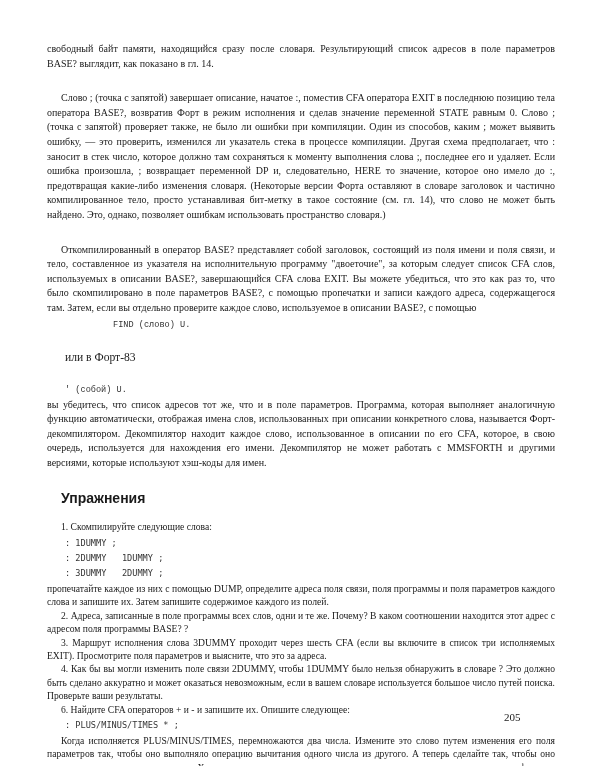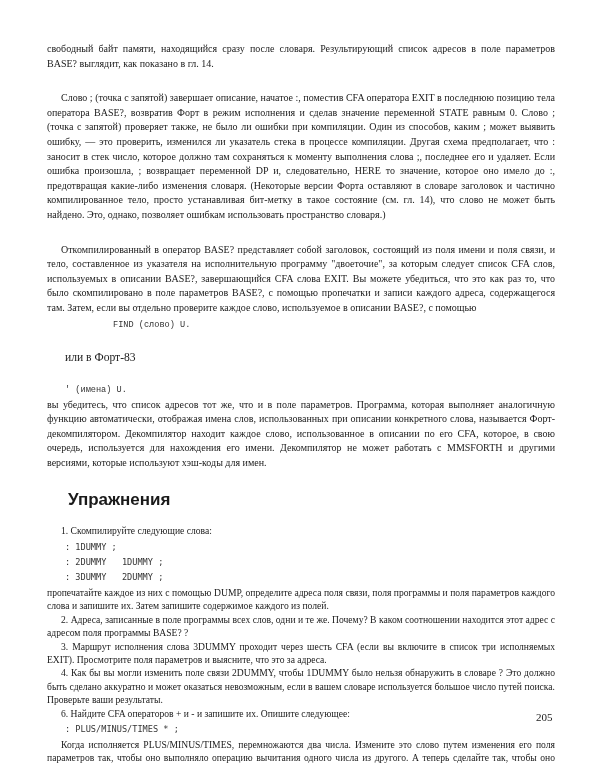--- a/index.html
+++ b/index.html
@@ -4,36 +4,36 @@
 <style>
   html, body { margin: 0; padding: 0; background: #ffffff; }
   body { width: 600px; height: 766px; overflow: hidden; position: relative; color: #1a1a1a; font-family: "Liberation Serif", "DejaVu Serif", serif; }
   .page { position: absolute; left: 47px; top: 42px; width: 508px; }
   .p { font-size: 10px; line-height: 14.6px; text-align: justify; margin: 0; }
   .ind { text-indent: 14px; margin-top: 20px; }
   .code { font-family: Liberation Mono, monospace; font-size: 8.6px; line-height: 14px; margin: 2px 0 1px 0; color: #333; }
   .code.c1 { padding-left: 66px; }
   .code.c2 { padding-left: 18px; }
   .plain { font-size: 11.6px; line-height: 15px; margin: 18px; }
-  h2 { font-family: "Liberation Sans", "DejaVu Sans", sans-serif; font-size: 17px; font-weight: bold; margin: 20px 0 14px 21px; }
+  h2 { font-family: "Liberation Sans", "DejaVu Sans", sans-serif; font-size: 14px; font-weight: bold; margin: 20px 0 14px 14px; }
   .ex { font-size: 9.6px; line-height: 13.4px; text-align: justify; margin: 0; }
   .ex.ind { text-indent: 14px; }
   .excode { font-family: "DejaVu Sans Mono", "Liberation Mono", monospace; font-size: 8.6px; line-height: 12px; margin: 3px 0 3px 18px; color: #333; white-space: pre; }
-  .pagenum { position: absolute; left: 536px; top: 711px; font-size: 11px; text-align: center; }
+  .pagenum { position: absolute; left: 504px; top: 711px; font-size: 11px; text-align: center; }
 </style>
 </head>
 <body>
 
 <div class="page">
   <p class="p">свободный байт памяти, находящийся сразу после словаря. Результирующий список адресов в поле параметров BASE? выглядит, как показано в гл. 14.</p>
   <p class="p ind">Слово ; (точка с запятой) завершает описание, начатое :, поместив CFA оператора EXIT в последнюю позицию тела оператора BASE?, возвратив Форт в режим исполнения и сделав значение переменной STATE равным 0. Слово ; (точка с запятой) проверяет также, не было ли ошибки при компиляции. Один из способов, каким ; может выявить ошибку, — это проверить, изменился ли указатель стека в процессе компиляции. Другая схема предполагает, что : заносит в стек число, которое должно там сохраняться к моменту выполнения слова ;, последнее его и удаляет. Если ошибка произошла, ; возвращает переменной DP и, следовательно, HERE то значение, которое оно имело до :, предотвращая какие-либо изменения словаря. (Некоторые версии Форта оставляют в словаре заголовок и частично компилированное тело, просто устанавливая бит-метку в такое состояние (см. гл. 14), что слово не может быть найдено. Это, однако, позволяет ошибкам использовать пространство словаря.)</p>
   <p class="p ind">Откомпилированный в оператор BASE? представляет собой заголовок, состоящий из поля имени и поля связи, и тело, составленное из указателя на исполнительную программу "двоеточие", за которым следует список CFA слов, используемых в описании BASE?, завершающийся CFA слова EXIT. Вы можете убедиться, что это как раз то, что было скомпилировано в поле параметров BASE?, с помощью пропечатки и записи каждого адреса, содержащегося там. Затем, если вы отдельно проверите каждое слово, используемое в описании BASE?, с помощью</p>
   <div class="code c1">FIND (слово) U.</div>
   <p class="plain">или в Форт-83</p>
-  <div class="code c2">' (имена) U.</div>
+  <div class="code c2">' (собой) U.</div>
   <p class="p">вы убедитесь, что список адресов тот же, что и в поле параметров. Программа, которая выполняет аналогичную функцию автоматически, отображая имена слов, использованных при описании конкретного слова, называется Форт-декомпилятором. Декомпилятор находит каждое слово, использованное в описании по его CFA, которое, в свою очередь, используется для нахождения его имени. Декомпилятор не может работать с MMSFORTH и другими версиями, которые используют хэш-коды для имен.</p>
 
   <h2>Упражнения</h2>
 
   <p class="ex ind">1. Скомпилируйте следующие слова:</p>
   <div class="excode">: 1DUMMY ;</div>
   <div class="excode">: 2DUMMY   1DUMMY ;</div>
   <div class="excode">: 3DUMMY   2DUMMY ;</div>
   <p class="ex">пропечатайте каждое из них с помощью DUMP, определите адреса поля связи, поля программы и поля параметров каждого слова и запишите их. Затем запишите содержимое каждого из полей.</p>
   <p class="ex ind">2. Адреса, записанные в поле программы всех слов, одни и те же. Почему? В каком соотношении находится этот адрес с адресом поля программы BASE? ?</p>

